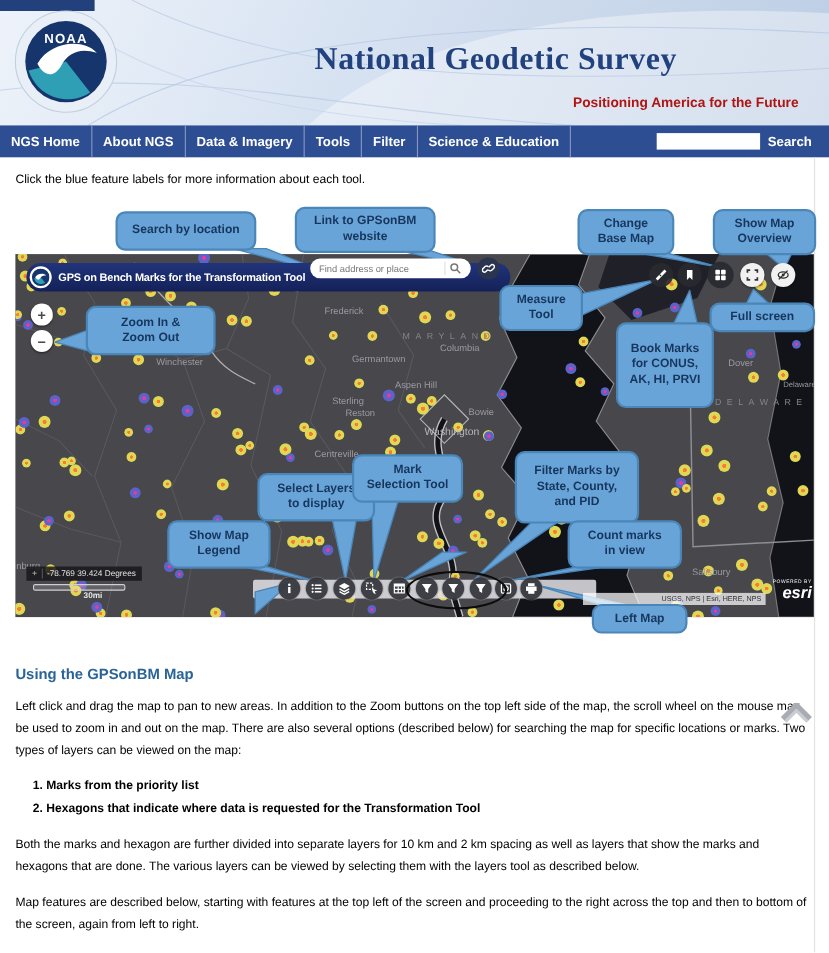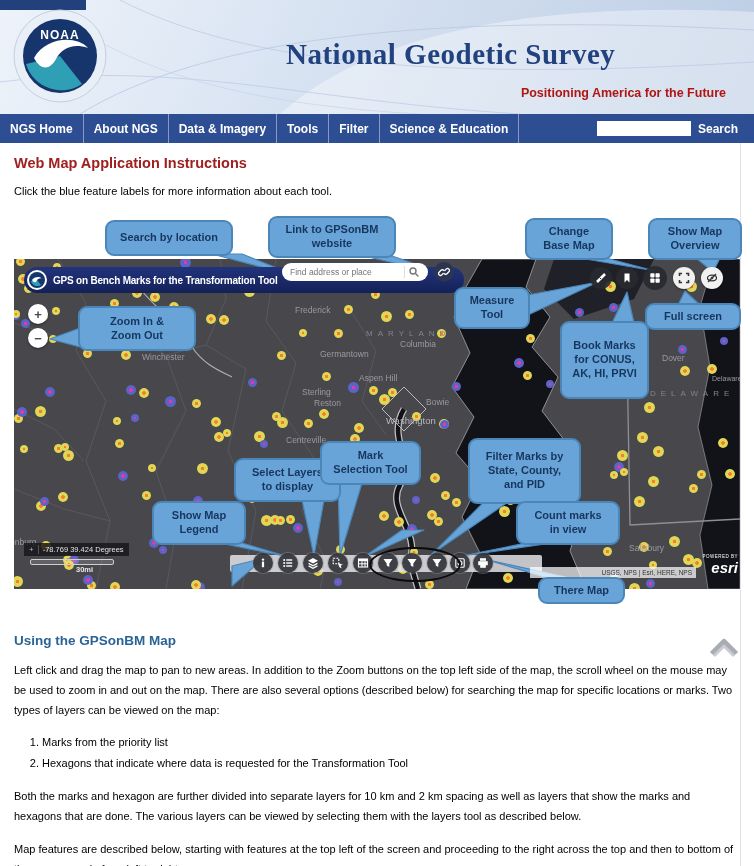--- a/index.html
+++ b/index.html
@@ -24,21 +24,21 @@
   .nav-search{margin-left:auto;display:flex;align-items:center;gap:7px;padding-right:16px;}
   .nav-search input{width:88px;height:15px;border:none;background:#fff;font-size:11px;padding:0 3px;}
   .nav-search-label{color:#fff;font-weight:bold;font-size:12px;}
 
   
   main{position:absolute;top:143px;left:0;width:754px;}
   .page-title{margin:12px 0 0 14px;font-size:14.5px;font-weight:bold;color:#a02020;}
   .intro{margin:14px 0 0 14px;font-size:11px;}
   .section-title{margin:24px 0 0 14px;font-size:13.5px;font-weight:bold;color:#2a6496;}
   .body-p{margin:13px 14px 0 14px;width:726px;font-size:11px;line-height:1.8;}
-  ol.type-list{margin:12px 0 0 14px;padding-left:28px;font-size:11px;line-height:1.9;}
+  ol.type-list{margin:12px 0 0 14px;padding-left:28px;font-size:11px;line-height:1.9;font-weight:bold;}
   .right-line{position:absolute;left:740px;top:143px;width:1px;height:723px;background:#e2e2e2;}
   .to-top{position:absolute;left:708px;top:637px;cursor:pointer;}
 
   
   .figure{position:relative;margin:18px 0 0 14px;width:726px;height:394px;}
   .map{position:absolute;left:0;top:44px;width:726px;height:330px;background:#47474c;
     overflow:hidden;cursor:grab;}
   .map-deco{position:absolute;left:0;top:0;z-index:1;}
   .dots{position:absolute;inset:0;z-index:2;}
   .dot{position:absolute;border-radius:50%;}
@@ -130,21 +130,20 @@
   <div class="nav-item">Science &amp; Education</div>
   <div class="nav-search">
     <input type="text" value="" style="">
     <span class="nav-search-label">Search</span>
   </div>
 </nav>
 
 <div class="right-line"></div>
 
 <main>
-  <h1 class="page-title">Web Map Application Instructions</h1>
   <p class="intro">Click the blue feature labels for more information about each tool.</p>
 
   <div class="figure">
 
     <div class="map">
       <svg class="map-deco" width="726" height="330">
         <g stroke="#5a5a60" stroke-width="1" fill="none" opacity=".9">
           <path d="M0,64 L58,82 L108,70 L152,96 L192,86 L232,110"></path>
           <path d="M44,0 L72,44 L62,92 L92,142 L72,202 L96,262 L82,330"></path>
           <path d="M152,96 L172,152 L142,212 L162,272 L152,330"></path>
@@ -550,21 +549,21 @@
 to display</div>
     <div class="callout" style="left:306px;top:226px;width:101px;height:44px">Mark
 Selection Tool</div>
     <div class="callout" style="left:454px;top:223px;width:113px;height:66px">Filter Marks by
 State, County,
 and PID</div>
     <div class="callout" style="left:502px;top:286px;width:104px;height:44px">Count marks
 in view</div>
     <div class="callout" style="left:138px;top:286px;width:94px;height:44px">Show Map
 Legend</div>
-    <div class="callout" style="left:524px;top:362px;width:87px;height:27px">There Map</div>
+    <div class="callout" style="left:524px;top:362px;width:87px;height:27px">Left Map</div>
   </div>
 
   <h2 class="section-title">Using the GPSonBM Map</h2>
   <p class="body-p">Left click and drag the map to pan to new areas. In addition to the Zoom buttons on the top left side of the map, the scroll wheel on the mouse may be used to zoom in and out on the map. There are also several options (described below) for searching the map for specific locations or marks. Two types of layers can be viewed on the map:</p>
   <ol class="type-list">
     <li>Marks from the priority list</li>
     <li>Hexagons that indicate where data is requested for the Transformation Tool</li>
   </ol>
   <p class="body-p">Both the marks and hexagon are further divided into separate layers for 10 km and 2 km spacing as well as layers that show the marks and hexagons that are done. The various layers can be viewed by selecting them with the layers tool as described below.</p>
   <p class="body-p">Map features are described below, starting with features at the top left of the screen and proceeding to the right across the top and then to bottom of the screen, again from left to right.</p>

